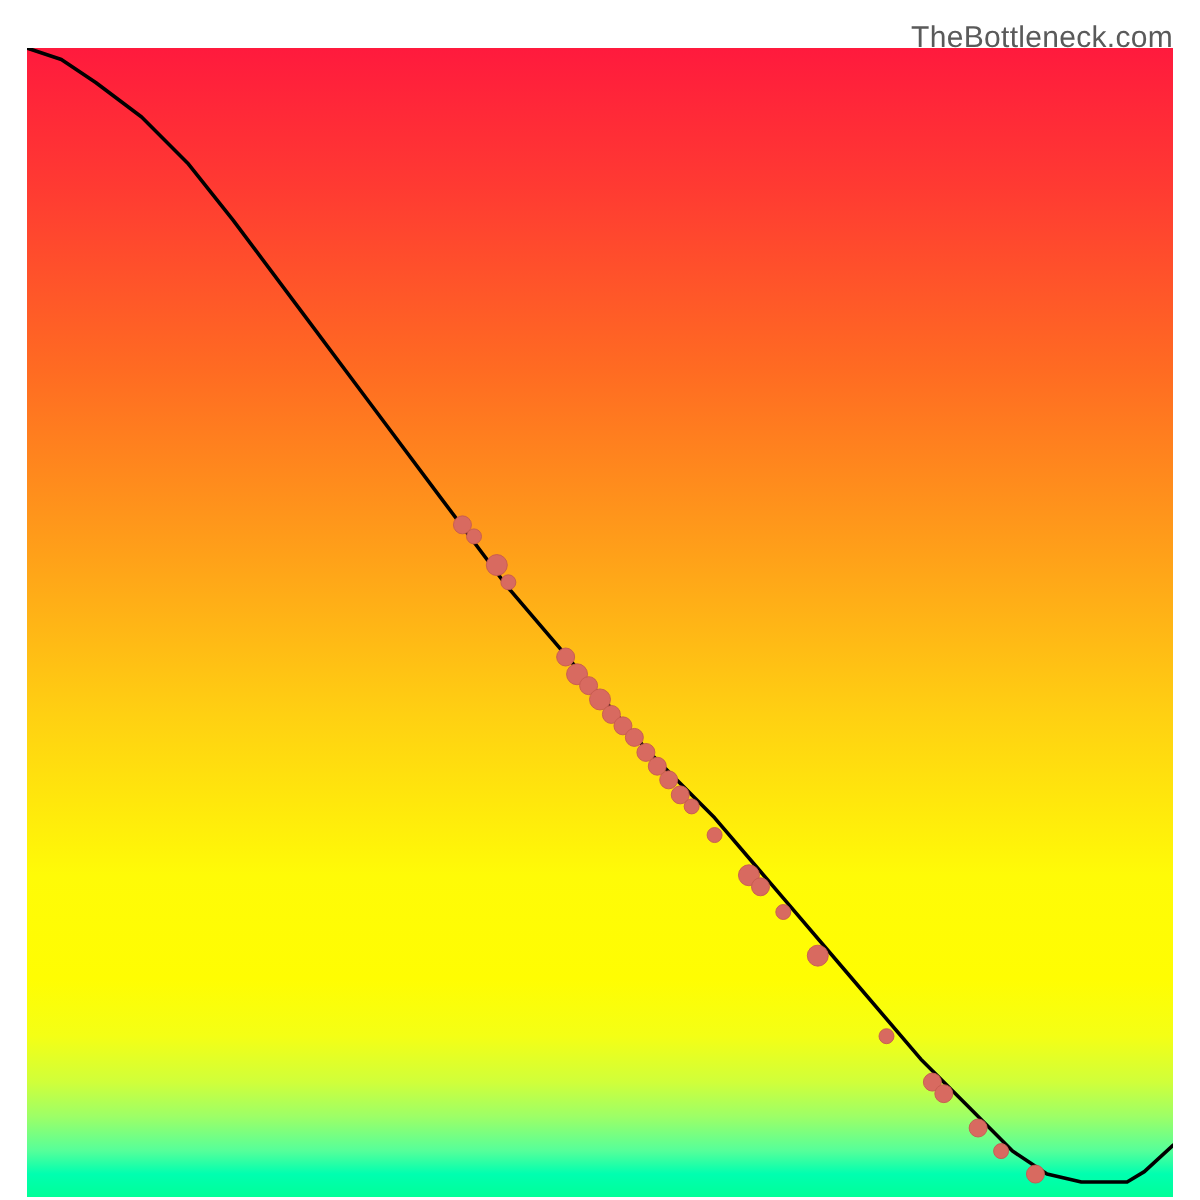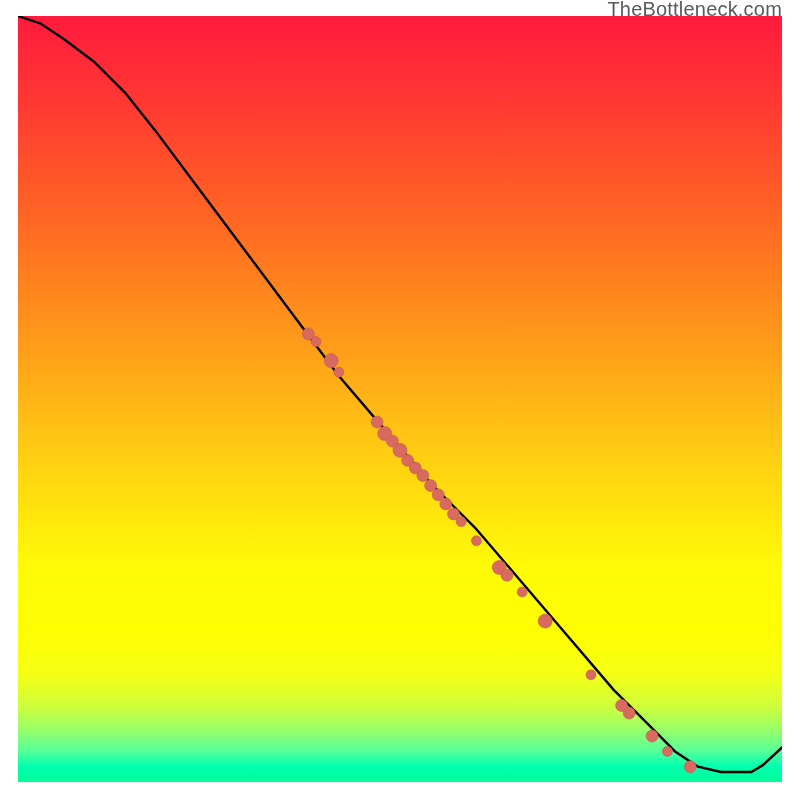--- a/index.html
+++ b/index.html
@@ -8,20 +8,21 @@
     width: 800px;
     height: 800px;
     overflow: hidden;
     background: #fff;
     font-family: Arial, Helvetica, sans-serif;
   }
   .stage {
     position: relative;
     width: 800px;
     height: 604px;
+    margin-top: 16px;
   }
   .bg {
     position: absolute;
     left: 18px;
     top: 16px;
     width: 764px;
     height: 766px;
     
     background: linear-gradient(
       to bottom,

